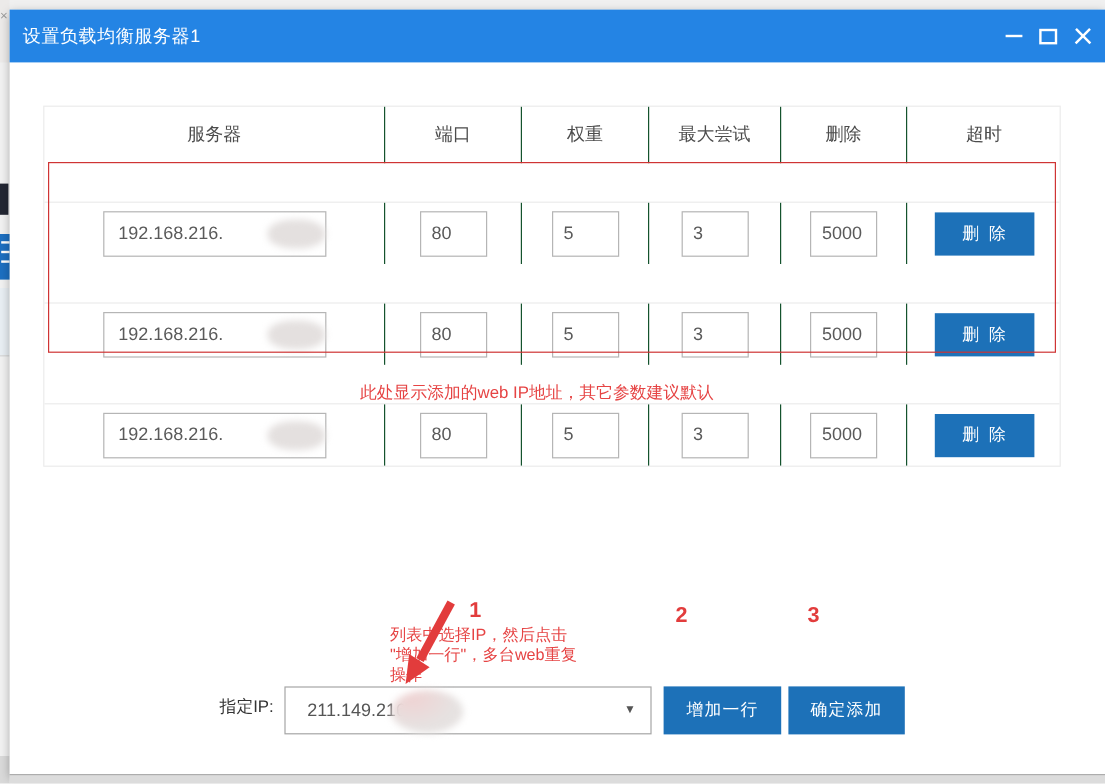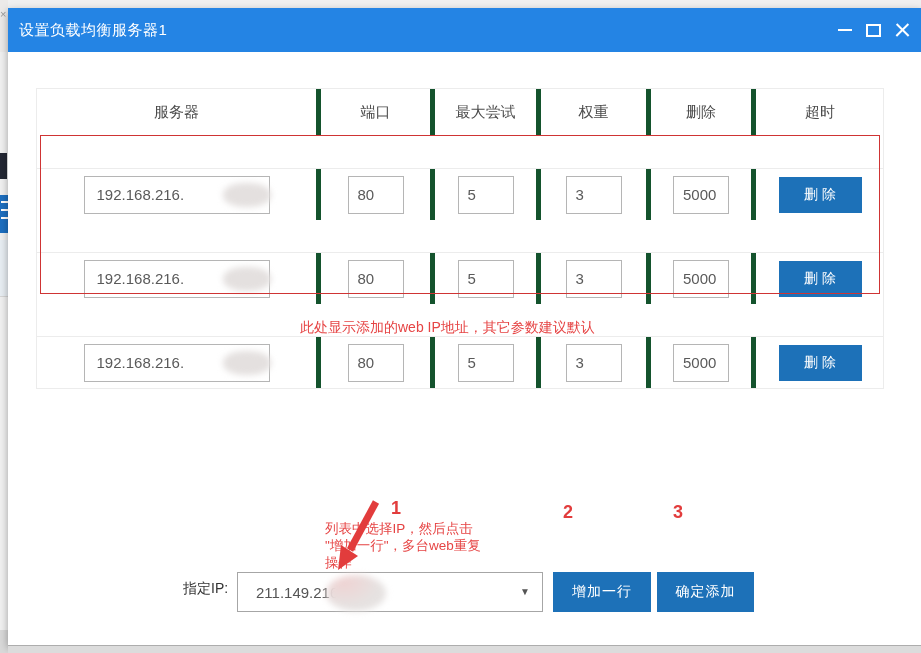--- a/index.html
+++ b/index.html
@@ -32,28 +32,28 @@
   .glyph-close::before { transform:rotate(45deg); }
   .glyph-close::after { transform:rotate(-45deg); }
 
   .dlg-body { position:absolute; left:0; top:44px; width:913px; height:593px; }
 
   
   .svr-table { position:absolute; left:28px; top:36px; width:848px; border:1px solid #ececec; background:#fff; }
   .trow { display:grid; grid-template-columns:284px 114px 106px 110px 105px 128px; }
   .trow.head { height:47px; }
   .trow.body-row { height:52px; border-top:1px solid #ececec;margin-top:32px; }
-  .cell { display:flex; align-items:center; justify-content:center; border-right:5px solid #14532d; position:relative; }
+  .cell { display:flex; align-items:center; justify-content:center; border-right:1px solid #14532d; position:relative; }
   .cell:last-child { border-right:none; }
   .head .cell { font-size:15px; color:#4c4c4c; }
   .fld { border:1px solid #b5b5b5; height:38px; font-family:"Liberation Sans","DejaVu Sans",sans-serif; font-size:15px; color:#5a5a5a; background:#fff; outline:none; }
   .fld.ip { width:186px; padding-left:12px; }
   .fld.sm { width:56px; padding-left:9px; }
   .blur-blob { position:absolute; width:48px; height:24px; border-radius:45%; background:#e4e0df; filter:blur(3px); left:186px; top:14px; pointer-events:none; }
-  .del-btn { width:83px; height:36px; background:#1d71b8; color:#fff; border:none; font-size:14px; cursor:pointer; font-family:Liberation Sans, sans-serif; }
+  .del-btn { width:83px; height:36px; background:#1d71b8; color:#fff; border:none; font-size:14px; cursor:pointer; font-family:Liberation Mono, monospace; }
 
   .red-rect { position:absolute; left:32px; top:83px; width:840px; height:159px; border:1px solid #cf3434; pointer-events:none; }
 
   .table-note { position:absolute; left:292px; top:267px; font-size:14px; color:#e64444; white-space:nowrap; }
 
   
   .ann-num { position:absolute; color:#e23c3c; font-size:18px; font-weight:bold; }
   .ann-text { position:absolute; color:#e64444; font-size:13.5px; line-height:17px; white-space:nowrap; }
   .arrow-svg { position:absolute; left:318px; top:444px; pointer-events:none; }
 
@@ -101,22 +101,22 @@
           </div>
       </div>
     </div>
 
     <div class="dlg-body">
 
       <div class="svr-table">
         <div class="trow head">
           <div class="cell">服务器</div>
           <div class="cell">端口</div>
+          <div class="cell">权重</div>
           <div class="cell">最大尝试</div>
-          <div class="cell">权重</div>
           <div class="cell">删除</div>
           <div class="cell">超时</div>
         </div>
 
         <div class="trow body-row">
           <div class="cell">
             <input class="fld ip" value="192.168.216." style="">
             <span class="blur-blob"></span>
           </div>
           <div class="cell">

